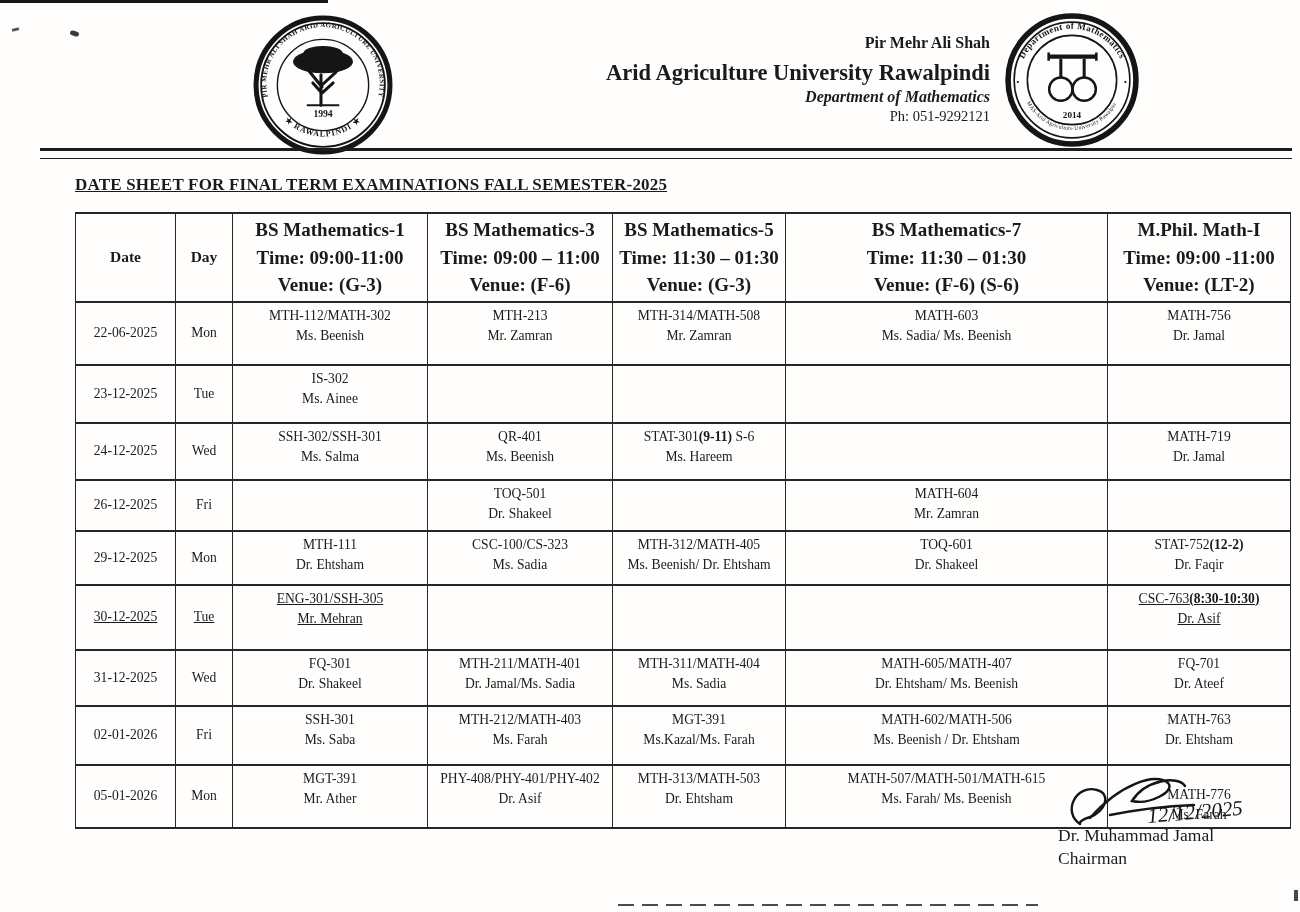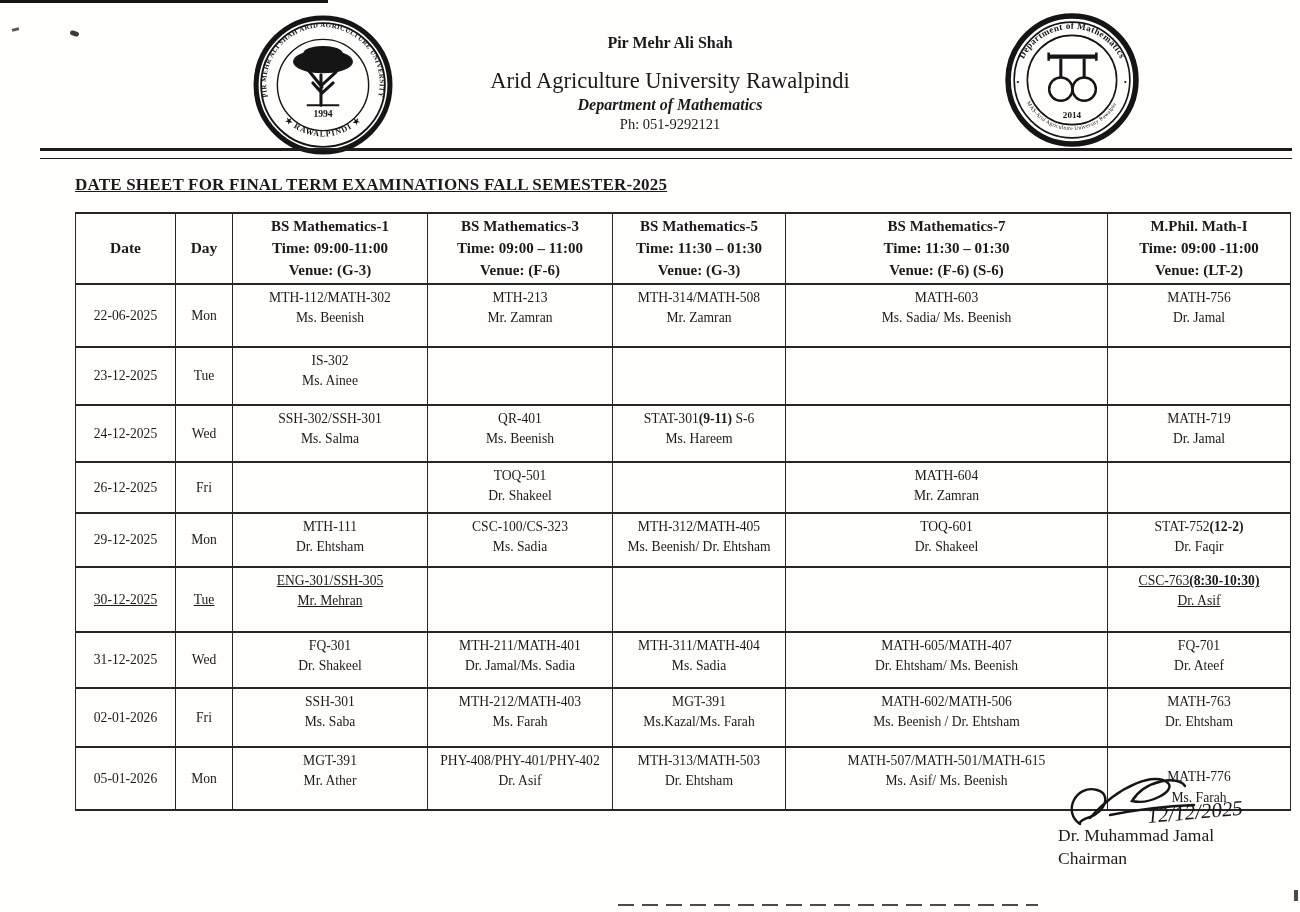--- a/index.html
+++ b/index.html
@@ -10,41 +10,41 @@
   }
   
   .artifact { position:absolute; background:#161616; }
   .art-topline { left:0; top:0; width:328px; height:3px; }
   .art-mark1 { left:12px; top:28px; width:7px; height:3px; background:#555; transform:rotate(-14deg); }
   .art-mark2 { left:70px; top:31px; width:9px; height:5px; background:#3a3a3a; transform:rotate(18deg); border-radius:40%; }
   .art-botline { left:618px; top:904px; width:420px; height:2px;
     background:repeating-linear-gradient(90deg,#4a4a4a 0 16px, transparent 16px 24px); }
   .art-rightmark { left:1294px; top:890px; width:4px; height:11px; background:#4a4a4a; }
   
-  .header-text { position:absolute; left:350px; top:34px; width:640px; text-align:center; }
+  .header-text { position:absolute; left:350px; top:34px; width:640px; text-align:right; }
   .h-line1 { font-size:16px; font-weight:700; }
-  .h-line2 { font-size:22.5px; font-weight:400; margin-top:16px; }
+  .h-line2 { font-size:22.5px; font-weight:700; margin-top:8px; }
   .h-line3 { font-size:16px; font-weight:700; font-style:italic; margin-top:2px; }
   .h-line4 { font-size:14.5px; margin-top:2px; }
   .seal { position:absolute; }
   .seal-left { left:252px; top:14px; }
   .seal-right { left:1004px; top:12px; }
   
   .double-rule { position:absolute; left:40px; top:148px; width:1252px; height:7px;
     border-top:3px solid #1c1c1c; border-bottom:1.5px solid #1c1c1c; }
   .sheet-title { position:absolute; left:75px; top:175px; width:1215px; text-align:left;
     font-weight:700; font-size:17px; text-decoration:underline; letter-spacing:0.2px; }
   
   table.exam { position:absolute; left:75px; top:212px; width:1215px;
     border-collapse:collapse; table-layout:fixed; }
   table.exam th, table.exam td {
     border:1.5px solid #262626; border-top-width:2.2px; border-bottom-width:2.2px;
     padding:2px 5px; overflow:hidden;
   }
-  table.exam thead th { font-weight:700; font-size:15px; line-height:1.45;
+  table.exam thead th { font-weight:700; font-size:19px; line-height:1.45;
     vertical-align:middle; text-align:center; }
   table.exam thead th.small-head { font-size:15.5px; }
   table.exam tbody td { font-size:13.6px; text-align:center; }
   td.date-cell { vertical-align:middle; font-size:13.8px; }
   td.day-cell  { vertical-align:middle; font-size:13.8px; }
   td.course-cell { vertical-align:top; }
   td.course-cell.bottom { vertical-align:bottom; }
   .course  { line-height:1.55; }
   .teacher { line-height:1.45; }
   
@@ -335,21 +335,21 @@
           <td class="course-cell">
             <div class="course">PHY-408/PHY-401/PHY-402</div>
             <div class="teacher">Dr. Asif</div>
           </td>
           <td class="course-cell">
             <div class="course">MTH-313/MATH-503</div>
             <div class="teacher">Dr. Ehtsham</div>
           </td>
           <td class="course-cell">
             <div class="course">MATH-507/MATH-501/MATH-615</div>
-            <div class="teacher">Ms. Asif/ Ms. Beenish</div>
+            <div class="teacher">Ms. Farah/ Ms. Beenish</div>
           </td>
           <td class="course-cell bottom">
             <div class="course">MATH-776</div>
             <div class="teacher">Ms. Farah</div>
           </td>
         </tr>
       </tbody>
     </table>
 
   <svg class="sig-svg" width="252" height="66" viewBox="0 0 252 66">

